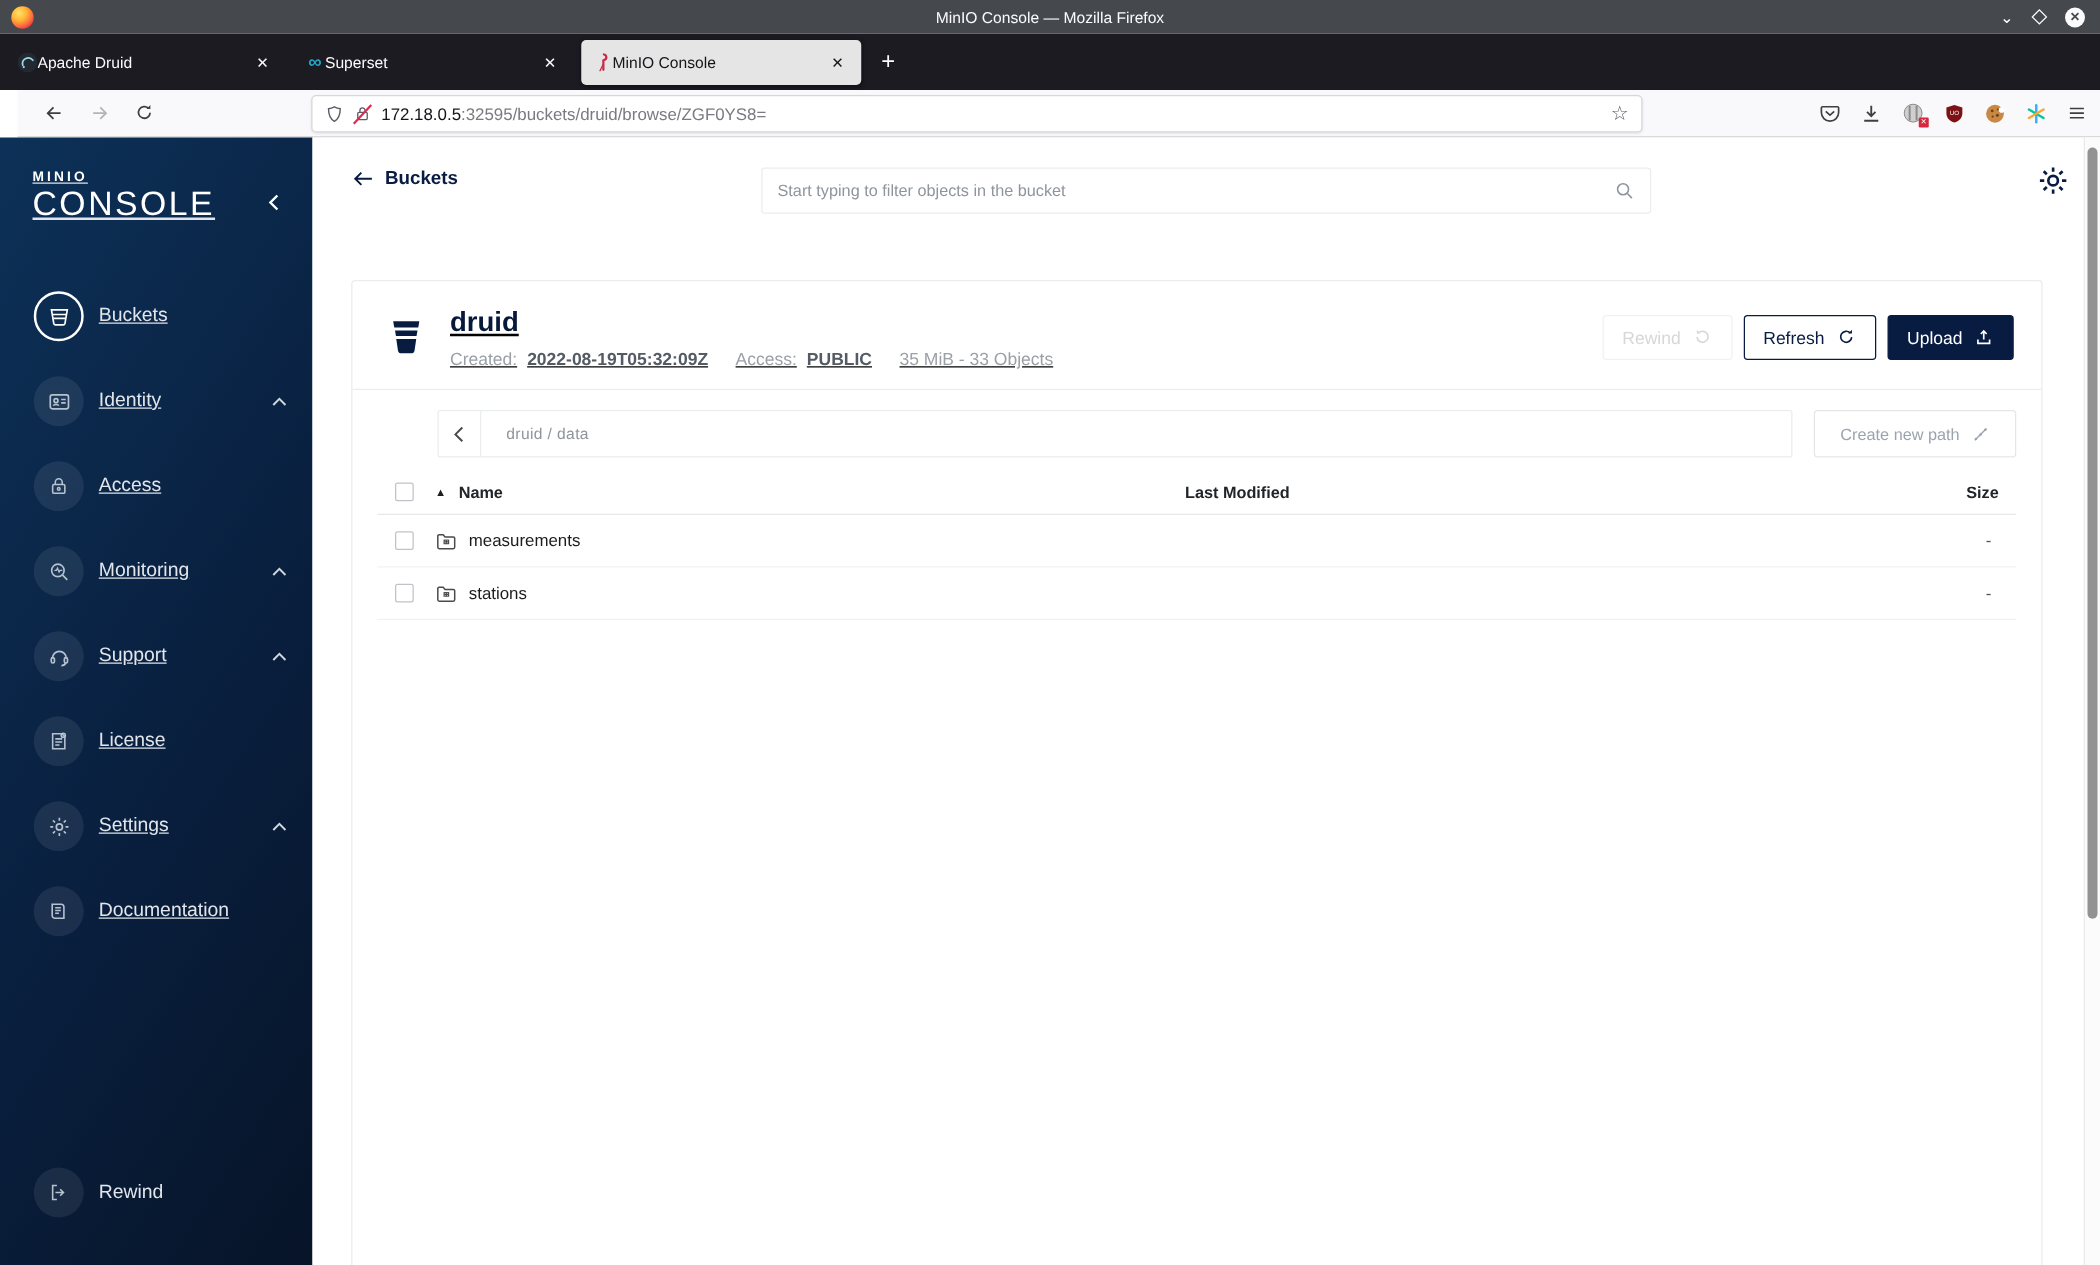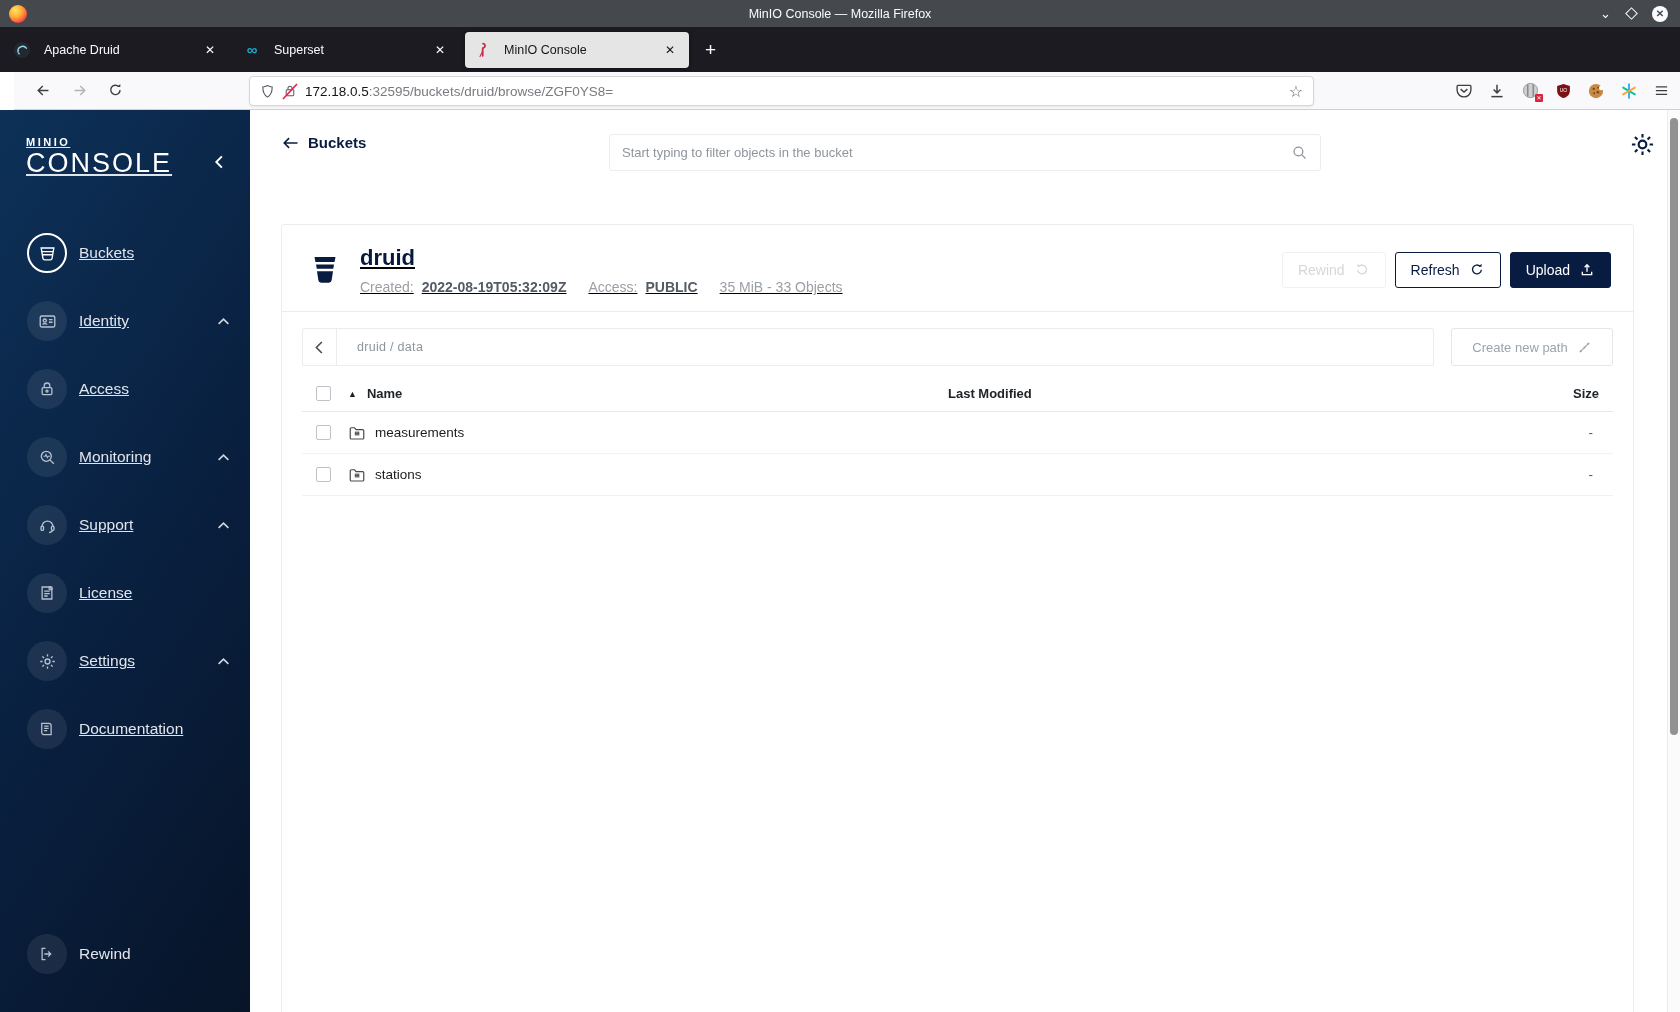--- a/index.html
+++ b/index.html
@@ -9,21 +9,21 @@
   .titlebar { height:27px; background:#45494e; color:#fbfbfe; display:flex; align-items:center; position:relative; }
   .ff-logo { width:18px; height:18px; margin-left:9px; border-radius:50%;
     background:radial-gradient(circle at 35% 30%, #ffe266 0%, #ffb437 35%, #ff7139 60%, #e3364d 80%, #b5007f 100%); }
   .win-title { position:absolute; left:0; right:0; text-align:center; font-size:12.5px; color:#fbfbfe; }
   .win-controls { margin-left:auto; display:flex; align-items:center; gap:16px; padding-right:12px; z-index:2; }
   .win-min { font-size:13px; color:#fbfbfe; line-height:1; }
   .win-max { width:9px; height:9px; border:1.4px solid #fbfbfe; transform:rotate(45deg); }
   .win-close { width:16px; height:16px; border-radius:50%; background:#fbfbfe; color:#45494e; font-size:10px; font-weight:700; display:flex; align-items:center; justify-content:center; }
 
   .tabbar { height:45px; background:#1c1b22; display:flex; align-items:center; padding-left:5px; }
-  .tab { width:224px; height:36px; border-radius:4px; display:flex; align-items:center; gap:14px; padding:0 9px; color:#fbfbfe; font-size:12.5px; margin-right:6px; }
+  .tab { width:224px; height:36px; border-radius:4px; display:flex; align-items:center; gap:0; padding:0 9px; color:#fbfbfe; font-size:12.5px; margin-right:6px; }
   .tab.active { background:#e5e5e5; color:#15141a; box-shadow:0 1px 4px rgba(0,0,0,.45); }
   .tab .favicon { width:16px; height:16px; flex:0 0 auto; display:flex; align-items:center; justify-content:center; }
   .tab .tab-label { white-space:nowrap; overflow:hidden; flex:1; }
   .tab .tab-close { font-size:12px; padding:1px 5px; border-radius:3px; }
   .newtab { color:#fbfbfe; font-size:19px; padding:2px 10px; }
 
   .navbar { height:38px; background:#f9f9fb; border-bottom:1px solid #d0d0d4; position:relative; display:flex; align-items:center;margin-left:14px; }
   .nav-btn { width:30px; height:28px; display:flex; align-items:center; justify-content:center; }
   .nav-group { display:flex; margin-left:14px; gap:6px; }
   .urlbar { position:absolute; left:235px; top:4px; width:1065px; height:30px; background:#fff; border:1px solid #d7d7db; border-radius:4px; box-shadow:0 1px 2px rgba(0,0,0,.08); display:flex; align-items:center; padding:0 10px; }
@@ -69,21 +69,21 @@
   .bucket-meta { margin-top:8px; font-size:14px; color:#9ba0a6; display:flex; gap:8px; align-items:center; }
   .meta-val { font-weight:700; color:#545b64; margin-right:14px; }
   .head-actions { margin-left:auto; display:flex; gap:9px; }
   .btn { height:36px; border-radius:3px; font-size:14px; display:flex; align-items:center; gap:9px; padding:0 15px; font-family:"Liberation Sans",sans-serif; background:#fff; cursor:pointer; }
   .btn-disabled { border:1px solid #f1f1f1; color:#d7d7d7; cursor:default; }
   .btn-outline { border:1px solid #081C42; color:#081C42; }
   .btn-primary { border:1px solid #081C42; background:#081C42; color:#fff; }
 
   .divider { height:1px; background:#eaeded; margin:0 -20px; }
 
-  .path-row { display:flex; gap:17px; margin-top:16px; align-items:flex-end; }
+  .path-row { display:flex; gap:17px; margin-top:16px; align-items:flex-end;margin-left:48px; }
   .breadcrumb-box { flex:1; height:38px; border:1px solid #eaeded; border-radius:2px; display:flex; align-items:center; background:#fff; }
   .crumb-back { width:34px; height:100%; display:flex; align-items:center; justify-content:center; border-right:1px solid #eaeded; cursor:pointer; }
   .crumb-path { margin-left:20px; font-size:12.5px; color:#8d959d; letter-spacing:.3px; }
   .create-path-btn { width:162px; height:38px; border:1px solid #e4e7ea; border-radius:3px; background:#fff; color:#9aa4ae; font-size:13px; display:flex; align-items:center; justify-content:center; gap:9px; cursor:pointer; }
 
   .obj-table { margin-top:10px; }
   .t-row { display:grid; grid-template-columns:46px 600px 1fr 110px; align-items:center; height:42px; border-bottom:1px solid #f1f2f3; }
   .t-head { height:36px; border-bottom:1px solid #e7e8ea; }
   .t-head .th { font-size:13px; font-weight:700; color:#212529; display:flex; align-items:center; gap:10px; }
   .checkbox { width:15px; height:15px; border:1px solid #bfc3c7; border-radius:2px; background:#fff; margin-left:14px; appearance:none; cursor:pointer; }

